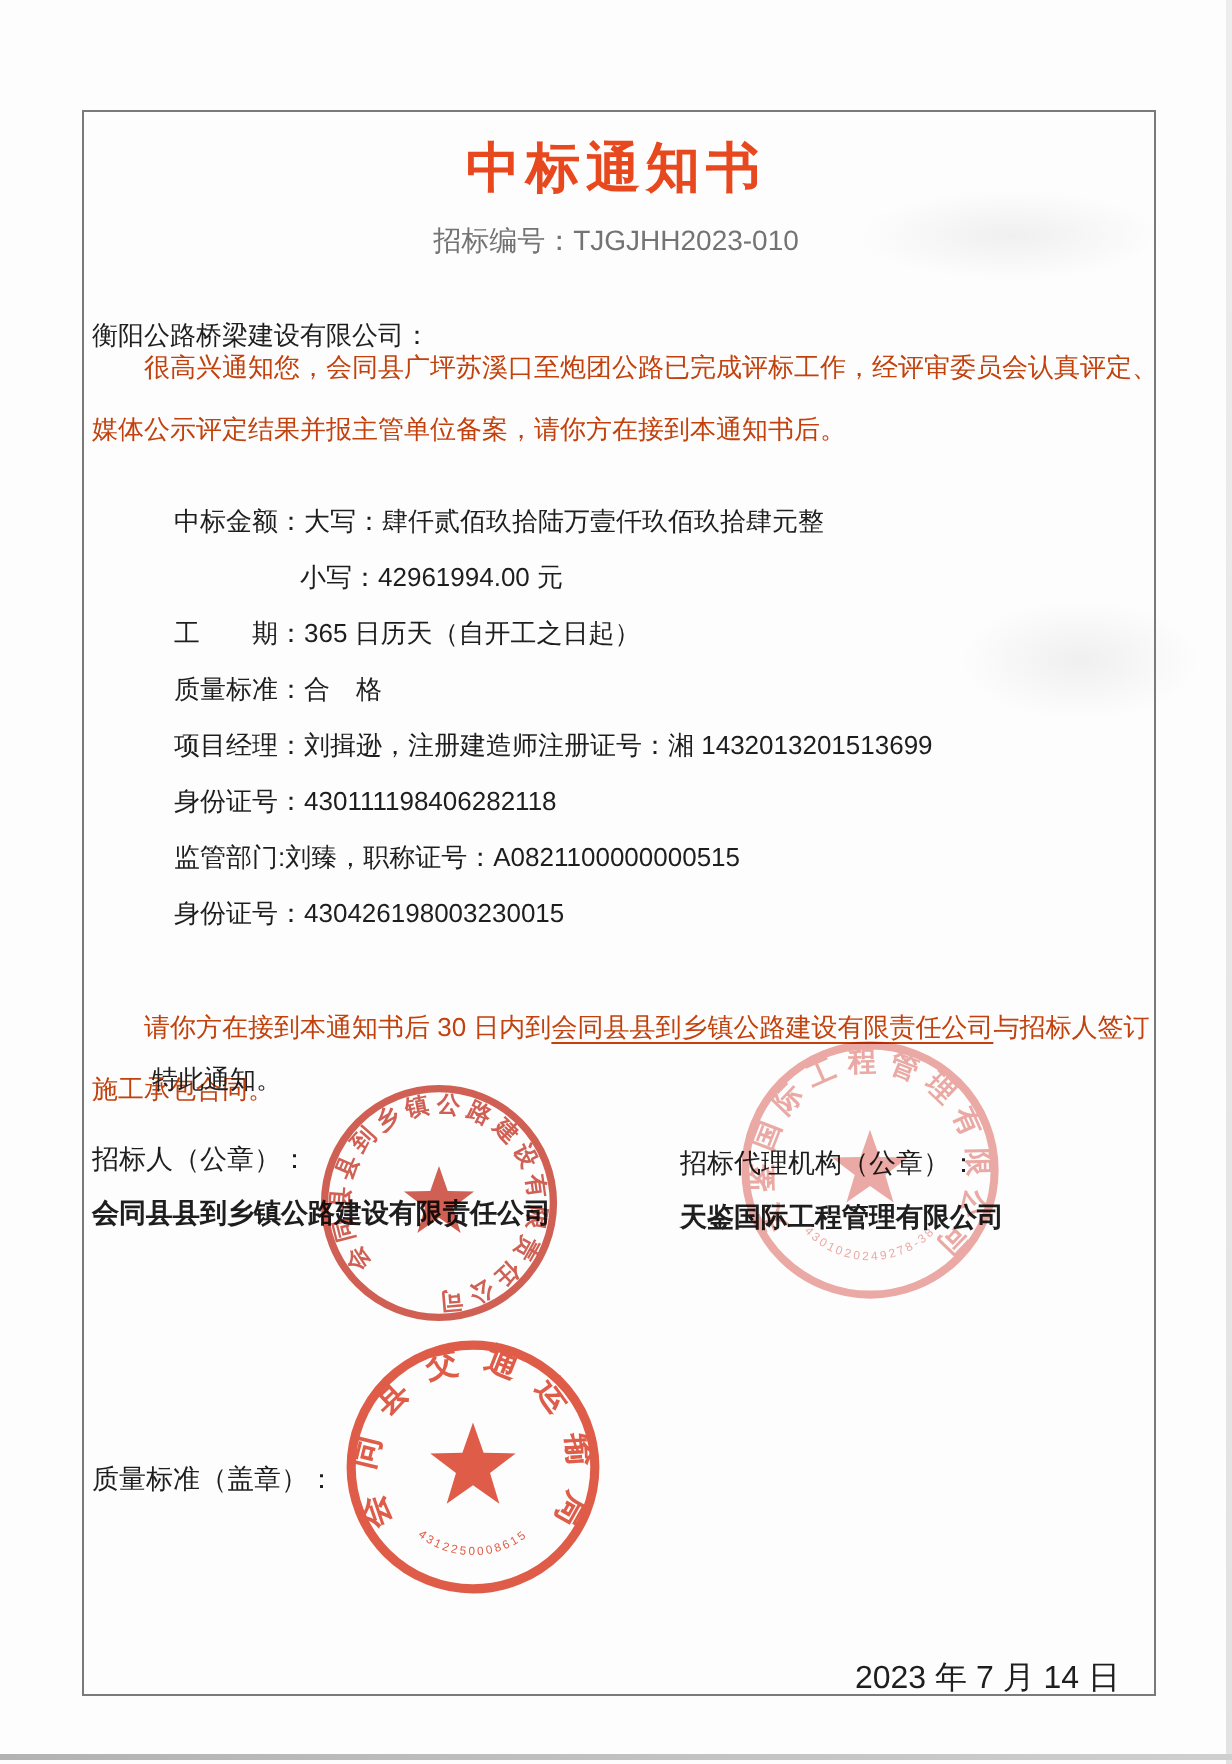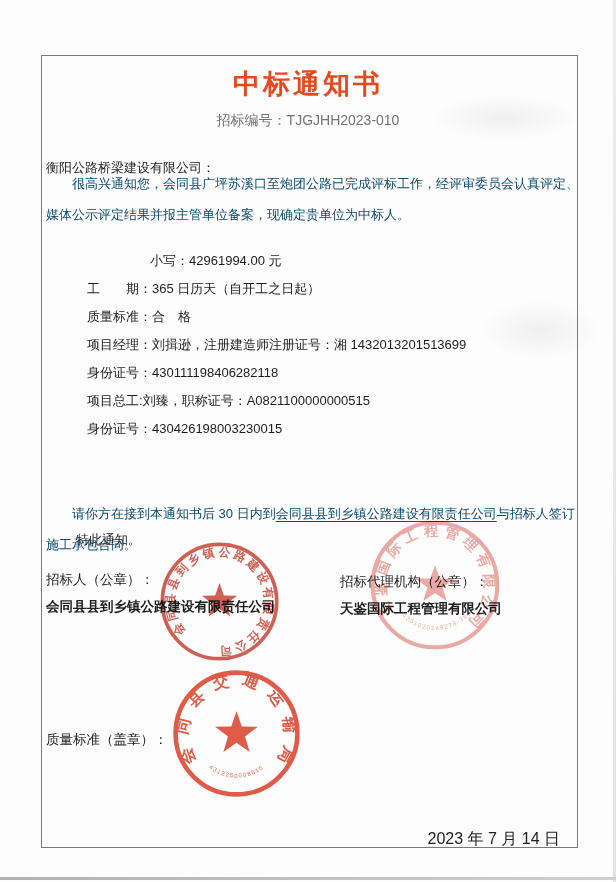--- a/index.html
+++ b/index.html
@@ -17,21 +17,21 @@
     background:transparent;
   }
   .doc-title{
     position:absolute;left:0;top:66px;width:100%;
     text-align:center;font-size:27px;font-weight:bold;letter-spacing:3px;
   }
   .bid-no{
     position:absolute;left:0;top:112px;width:100%;
     text-align:center;font-size:14px;color:#737373;
   }
-  .body-text{font-size:13px;line-height:31px;color:#0c4a6e;}
+  .body-text{font-size:13px;line-height:31px;color:#c2410c;}
   .recipient{position:absolute;left:46px;top:142px;font-size:13px;margin-top:17px;}
   .intro{position:absolute;left:46px;top:168px;width:528px;}
   .intro .ln1{text-indent:2em;white-space:nowrap;}
   .intro .ln2{white-space:nowrap;}
   .details{
     position:absolute;left:87px;top:247px;font-size:13px;line-height:28px;
   }
   .detail-row{white-space:nowrap;}
   .detail-row.indent{padding-left:63px;}
   .closing{position:absolute;left:46px;top:470px;width:528px;}
@@ -74,41 +74,44 @@
   <div class="doc-border"></div>
 
   <div class="doc-title" style="color: rgb(232, 72, 29);">中标通知书</div>
 
   <div class="bid-no">招标编号：TJGJHH2023-010</div>
 
   <div class="recipient">衡阳公路桥梁建设有限公司：</div>
 
   <div class="intro body-text">
     <div class="ln1">很高兴通知您，会同县广坪苏溪口至炮团公路已完成评标工作，经评审委员会认真评定、</div>
-    <div class="ln2">媒体公示评定结果并报主管单位备案，现确定贵单位为中标人。</div>
+    <div class="ln2">媒体公示评定结果并报主管单位备案，请你方在接到本通知书后。</div>
   </div>
 
   <div class="details">
+    <div class="detail-row">
+      <span>中标金额：</span><span>大写：肆仟贰佰玖拾陆万壹仟玖佰玖拾肆元整</span>
+    </div>
     <div class="detail-row indent">
       <span>小写：42961994.00 元</span>
     </div>
     <div class="detail-row">
       <span>工　　期：</span><span>365 日历天（自开工之日起）</span>
     </div>
     <div class="detail-row">
       <span>质量标准：</span><span>合　格</span>
     </div>
     <div class="detail-row">
       <span>项目经理：</span><span>刘揖逊，注册建造师注册证号：湘 1432013201513699</span>
     </div>
     <div class="detail-row">
       <span>身份证号：</span><span>430111198406282118</span>
     </div>
     <div class="detail-row">
-      <span>项目总工:</span><span>刘臻，职称证号：A0821100000000515</span>
+      <span>监管部门:</span><span>刘臻，职称证号：A0821100000000515</span>
     </div>
     <div class="detail-row">
       <span>身份证号：</span><span>430426198003230015</span>
     </div>
   </div>
 
   <div class="closing body-text">
     <div class="ln1"><span>请你方在接到本通知书后 30 日内到</span><span class="uline">会同县县到乡镇公路建设有限责任公司</span><span>与招标人签订</span></div>
     <div class="ln2">施工承包合同。</div>
   </div>

